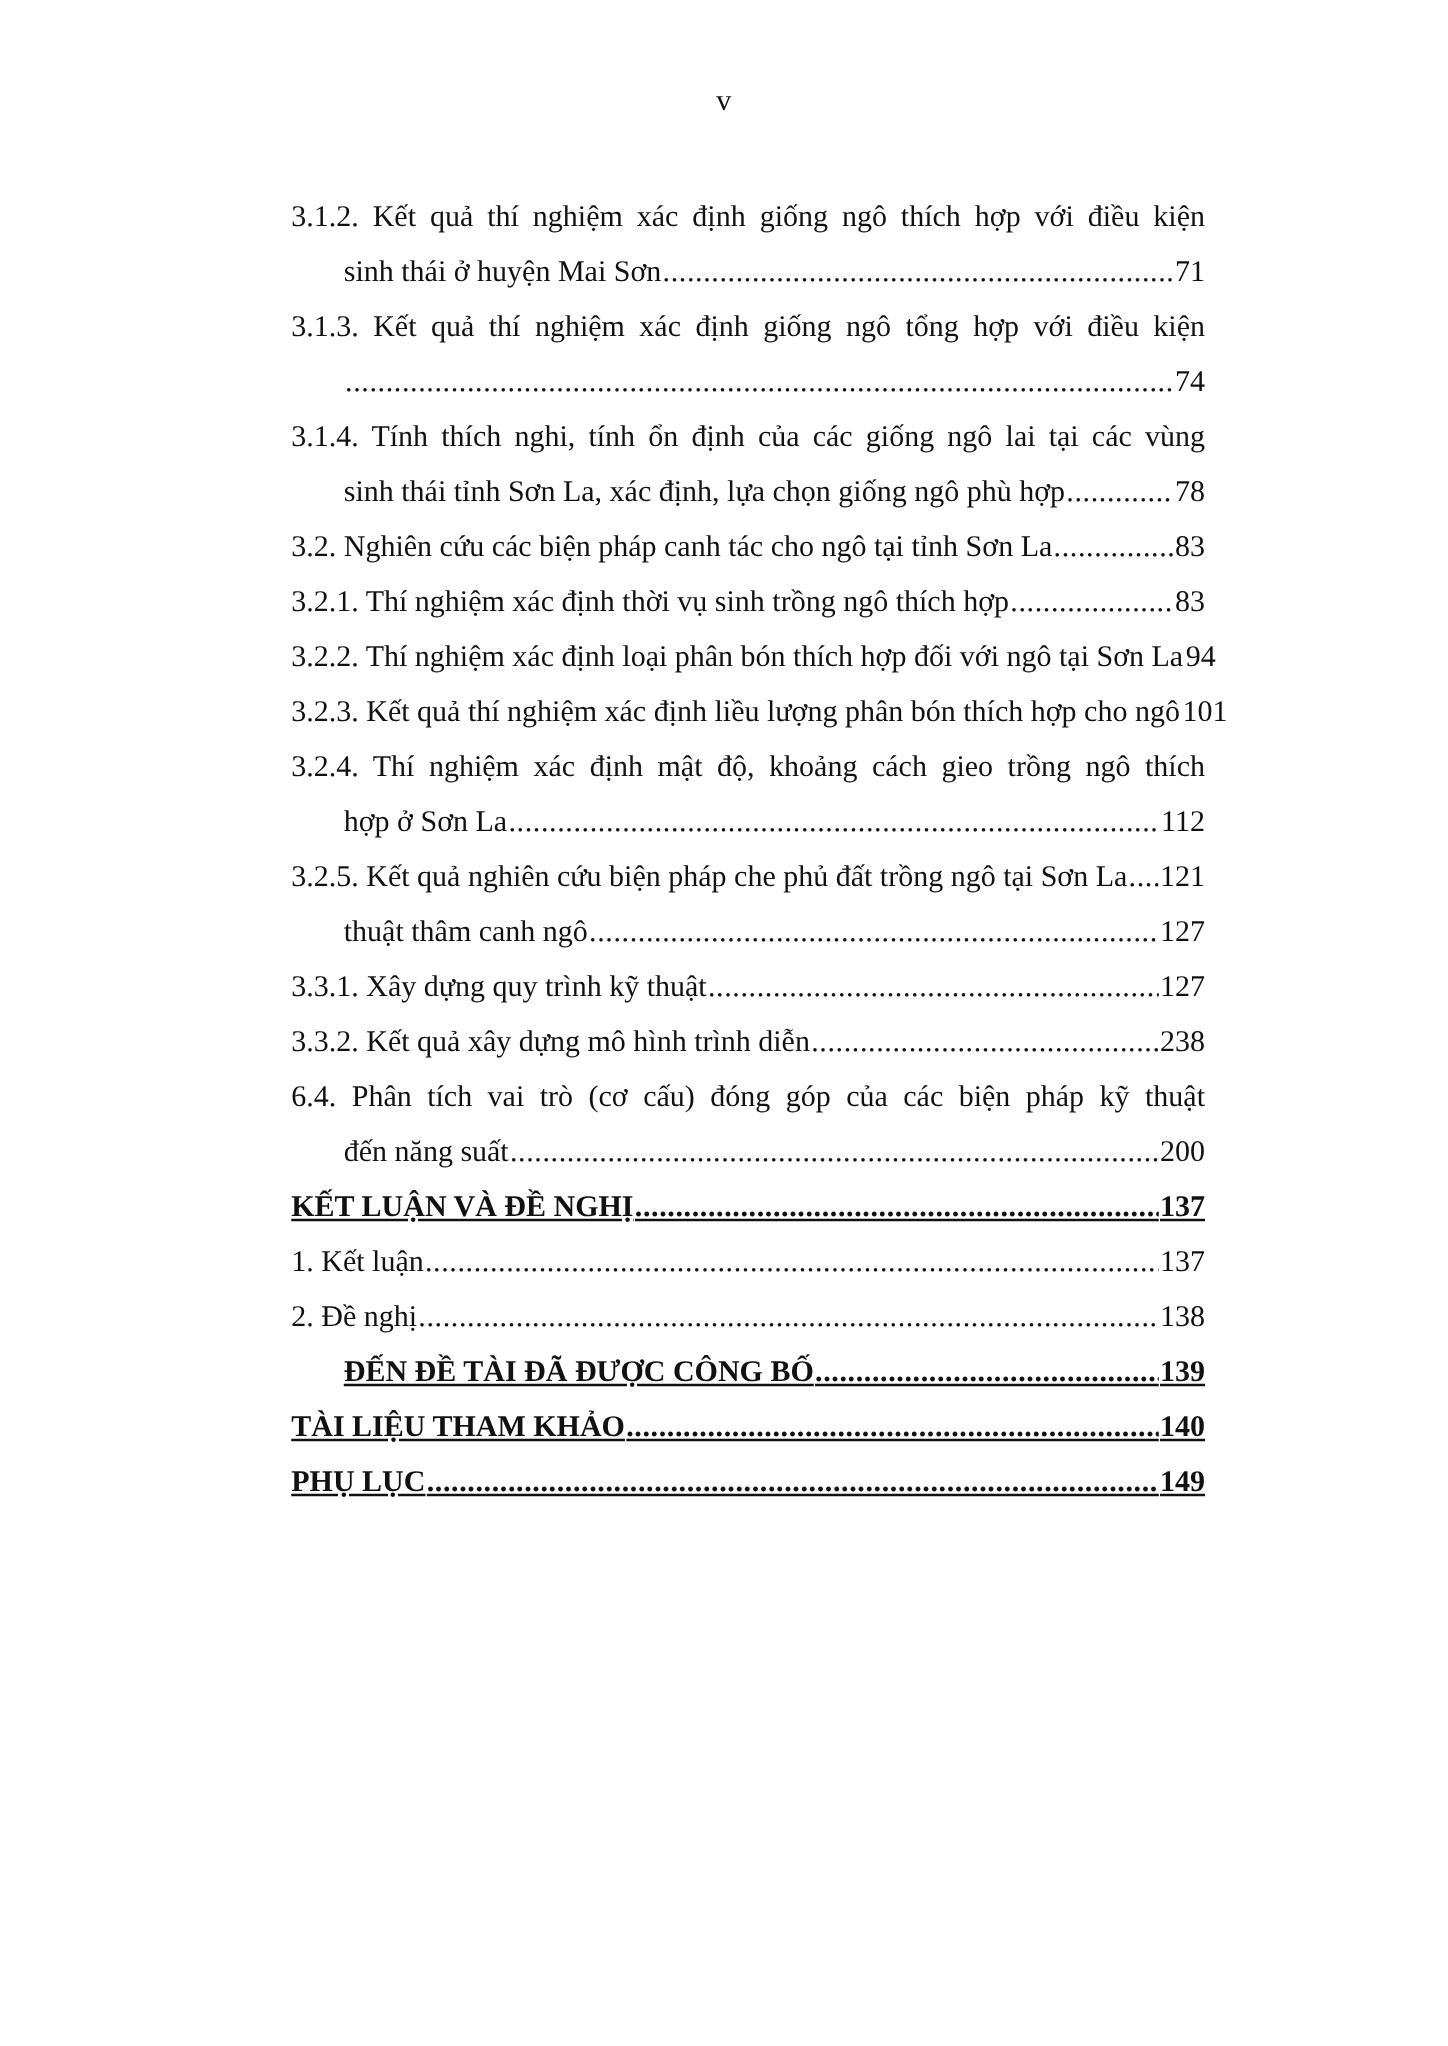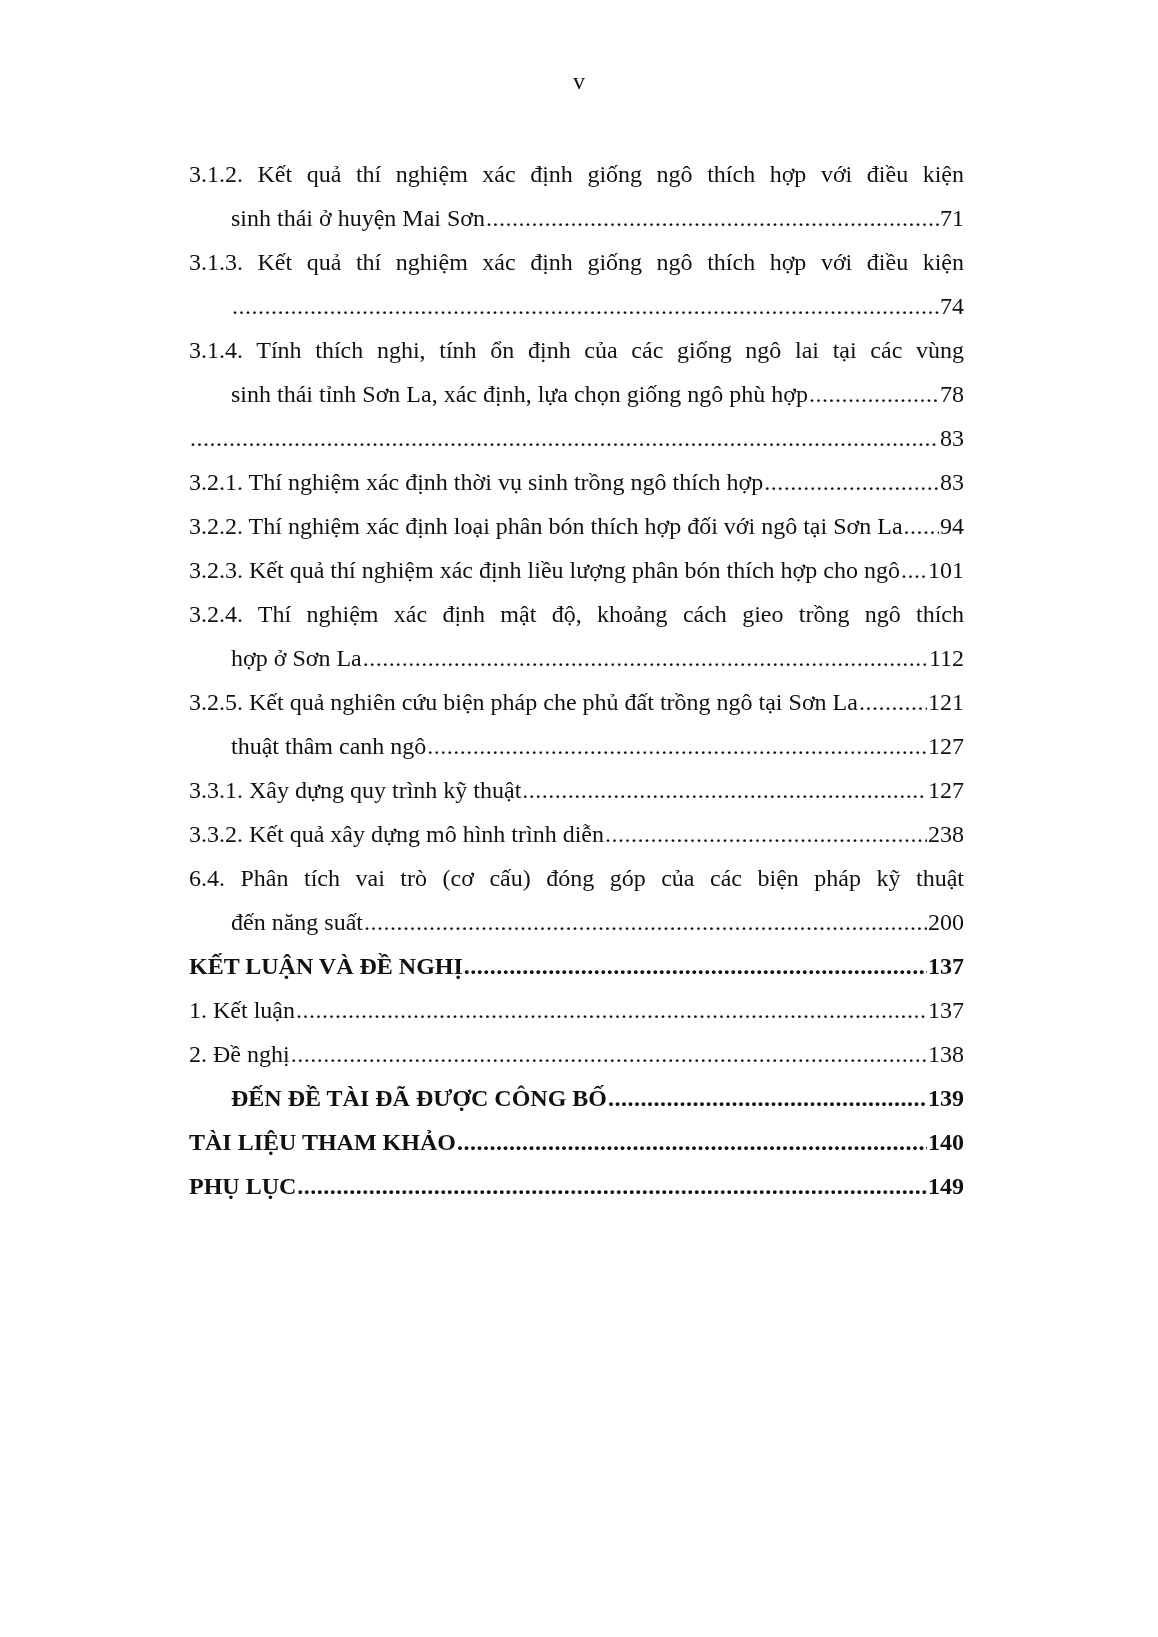--- a/index.html
+++ b/index.html
@@ -1,22 +1,22 @@
 <!DOCTYPE html>
 <html><head>
 <meta charset="utf-8">
 <style>
   html, body { margin: 0; padding: 0; background: #ffffff; }
   body { width: 1158px; height: 1637px; position: relative; overflow: hidden;
          font-family: "Liberation Serif", "DejaVu Serif", serif; color: #111; }
   .page-num { position: absolute; top: 68px; left: 0; width: 1158px; text-align: center;
               font-size: 24px; }
   .toc { position: absolute; top: 152px; left: 189px; width: 775px; }
-  .entry { font-size: 24px; line-height: 44px; }
-  .entry.bold { font-weight: bold; }
+  .entry { font-size: 24px; line-height: 44px; margin-left: 44px; }
+  .entry.bold { font-weight: bold; text-decoration: underline; }
   .line { display: flex; align-items: center; white-space: nowrap; }
   .line.indent { padding-left: 42px; }
   .line .text { flex: 0 0 auto; }
   .line .leader { flex: 1 1 auto; overflow: hidden; margin: 0 1px; }
   .line .leader::before { content: "........................................................................................................................................................................................................"; letter-spacing: 0.5px; }
   .line .pg { flex: 0 0 auto; }
   .justify { display: block; text-align: justify; text-align-last: justify; white-space: normal; }
 </style>
 </head>
 <body>
@@ -26,36 +26,37 @@
 <div class="toc" id="toc">
     <div class="entry">
       <div class="justify">3.1.2. Kết quả thí nghiệm xác định giống ngô thích hợp với điều kiện</div>
       <div class="line indent">
         <span class="text">sinh thái ở huyện Mai Sơn</span>
         <span class="leader"></span>
         <span class="pg">71</span>
       </div>
     </div>
     <div class="entry">
-      <div class="justify">3.1.3. Kết quả thí nghiệm xác định giống ngô thích hợp với điều kiện</div>
+      <div class="justify">3.1.3. Kết quả thí nghiệm xác định giống ngô tổng hợp với điều kiện</div>
       <div class="line indent">
         <span class="leader"></span>
         <span class="pg">74</span>
       </div>
     </div>
     <div class="entry">
       <div class="justify">3.1.4. Tính thích nghi, tính ổn định của các giống ngô lai tại các vùng</div>
       <div class="line indent">
         <span class="text">sinh thái tỉnh Sơn La, xác định, lựa chọn giống ngô phù hợp</span>
         <span class="leader"></span>
         <span class="pg">78</span>
       </div>
     </div>
     <div class="entry">
       <div class="line">
+        <span class="text">3.2. Nghiên cứu các biện pháp canh tác cho ngô tại tỉnh Sơn La</span>
         <span class="leader"></span>
         <span class="pg">83</span>
       </div>
     </div>
     <div class="entry">
       <div class="line">
         <span class="text">3.2.1. Thí nghiệm xác định thời vụ sinh trồng ngô thích hợp</span>
         <span class="leader"></span>
         <span class="pg">83</span>
       </div>

